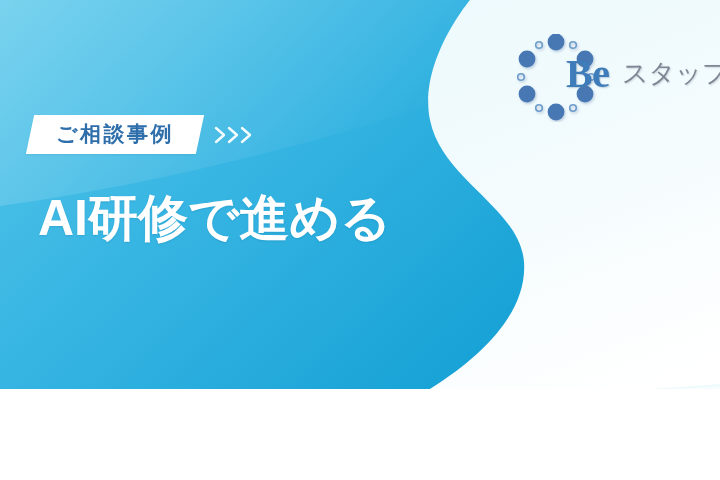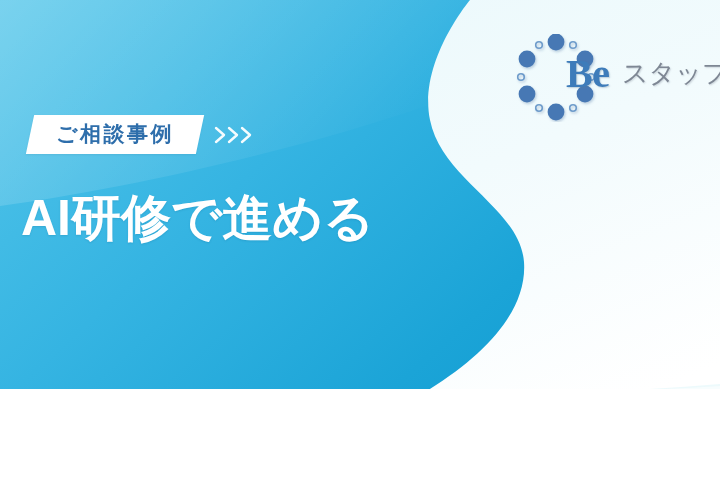--- a/index.html
+++ b/index.html
@@ -98,21 +98,21 @@
   #eyebrow-chevrons {
     margin-left: 12px;
     display: flex;
     align-items: center;
     gap: 1px;
   }
 
   
   #headline {
     position: absolute;
-    left: 21px;
+    left: 38px;
     top: 186px;
     width: 440px;
   }
   .headline-line {
     display: block;
     font-size: 50px;
     font-weight: 700;
     color: #FFFFFF;
     line-height: 1.28;
     letter-spacing: 0px;

